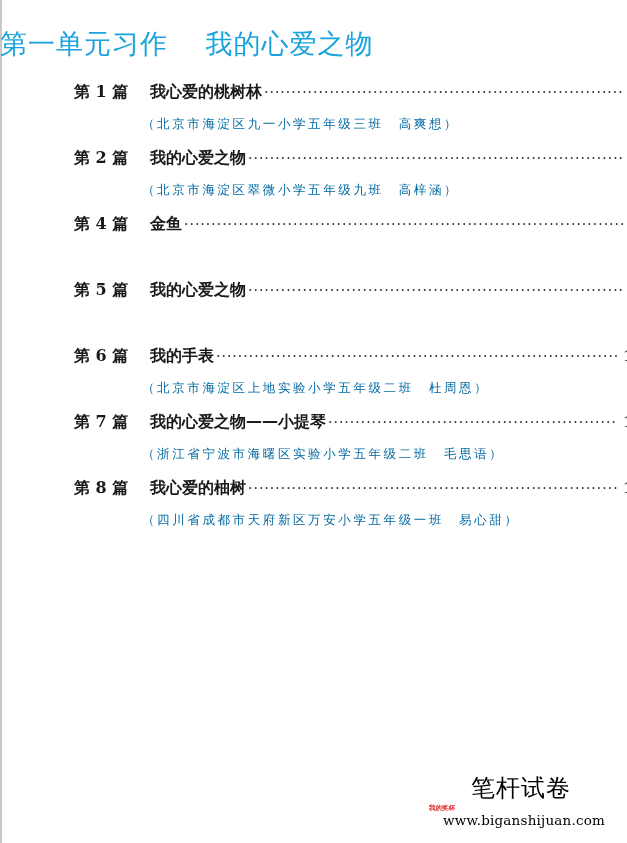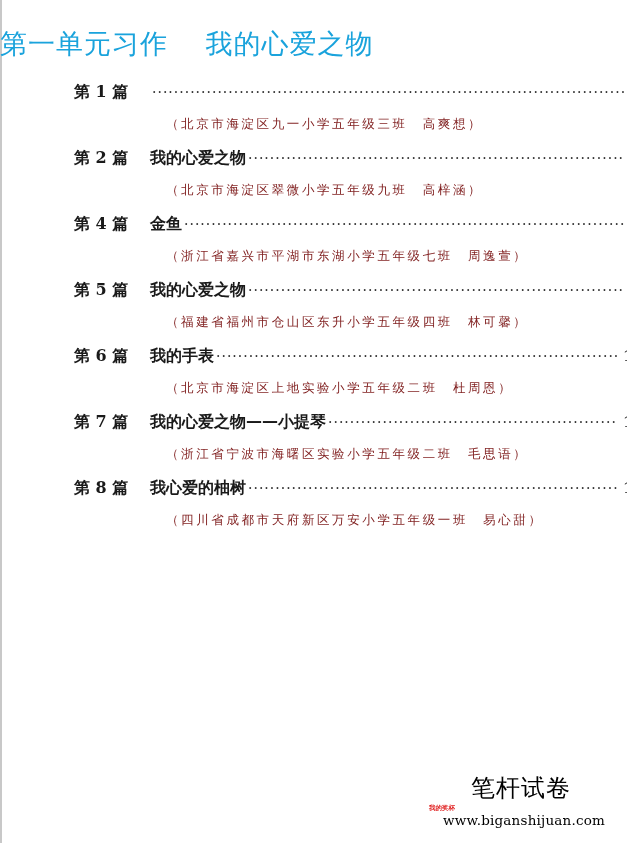--- a/index.html
+++ b/index.html
@@ -81,25 +81,25 @@
     }
     .entry-page {
       flex: none;
       font-weight: normal;
       font-size: 15px;
       text-align: right;
       min-width: 12px;
     }
     .entry-author {
       position: absolute;
-      left: 124px;
+      left: 100px;
       top: 34px;
       font-size: 12.5px;
       letter-spacing: 2.6px;
-      color: #7f1d1d;
+      color: #0369a1;
       white-space: pre;
     }
     .footer-logo {
       position: absolute;
       left: 447px;
       top: 772px;
       width: 170px;
       height: 60px;
     }
     .logo-cn {
@@ -134,20 +134,21 @@
 <body>
 
 <div class="left-border"></div>
 
 <div class="page-title">第一单元习作　 我的心爱之物</div>
 
 <div class="toc">
   <div class="entry">
     <div class="entry-main">
       <span class="entry-no">第 1 篇</span>
+      <span class="entry-title">我心爱的桃树林</span>
       <span class="entry-dots"></span>
       <span class="entry-page">1</span>
     </div>
     <div class="entry-author">（北京市海淀区九一小学五年级三班　高爽想）</div>
   </div>
 
   <div class="entry">
     <div class="entry-main">
       <span class="entry-no">第 2 篇</span>
       <span class="entry-title">我的心爱之物</span>
@@ -158,31 +159,29 @@
   </div>
 
 
   <div class="entry">
     <div class="entry-main">
       <span class="entry-no">第 4 篇</span>
       <span class="entry-title">金鱼</span>
       <span class="entry-dots"></span>
       <span class="entry-page">7</span>
     </div>
-    <div class="entry-author">（浙江省嘉兴市平湖市东湖小学五年级七班　周逸萱）</div>
   </div>
 
   <div class="entry">
     <div class="entry-main">
       <span class="entry-no">第 5 篇</span>
       <span class="entry-title">我的心爱之物</span>
       <span class="entry-dots"></span>
       <span class="entry-page">9</span>
     </div>
-    <div class="entry-author">（福建省福州市仓山区东升小学五年级四班　林可馨）</div>
   </div>
 
   <div class="entry">
     <div class="entry-main">
       <span class="entry-no">第 6 篇</span>
       <span class="entry-title">我的手表 </span>
       <span class="entry-dots"></span>
       <span class="entry-page">11</span>
     </div>
     <div class="entry-author">（北京市海淀区上地实验小学五年级二班　杜周恩）</div>

